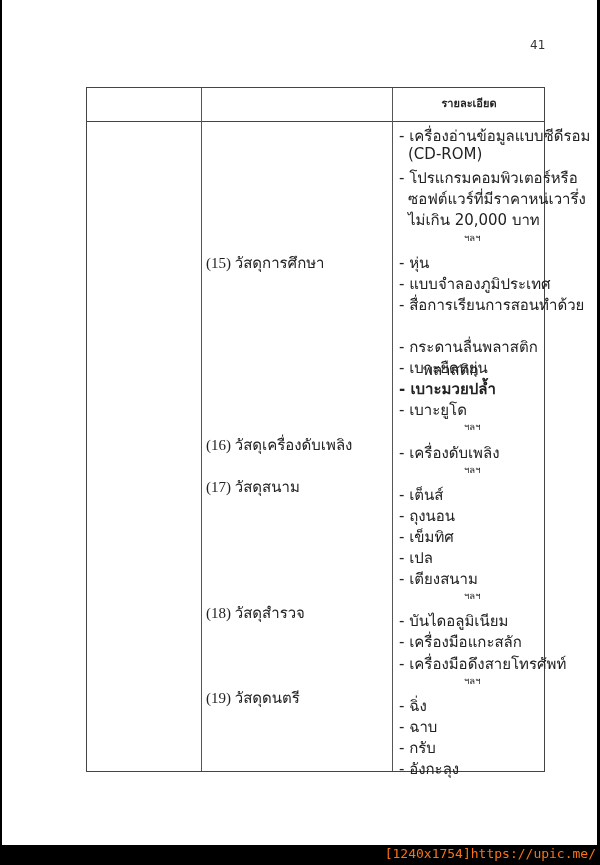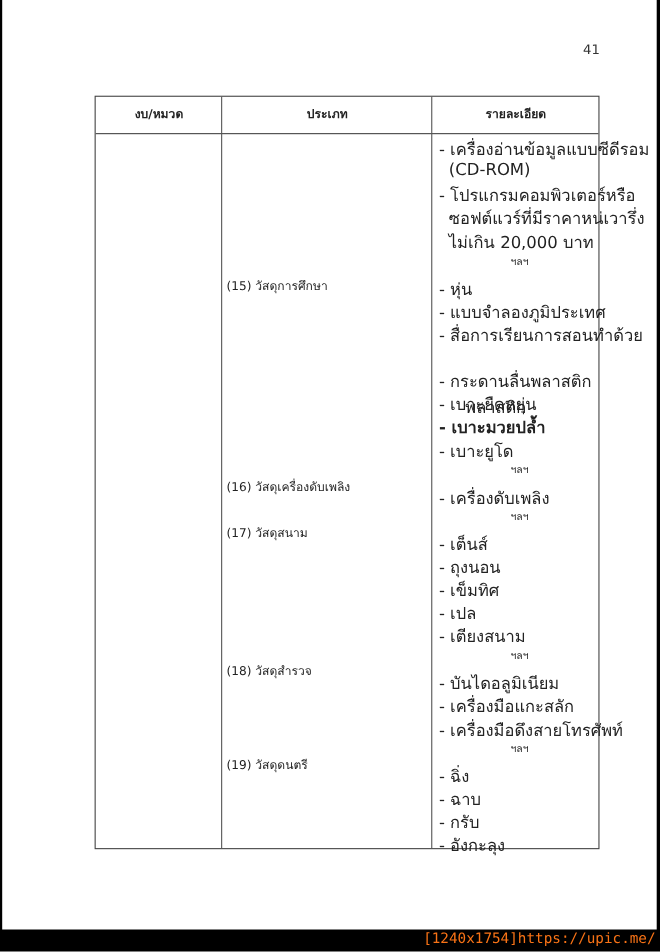--- a/index.html
+++ b/index.html
@@ -22,21 +22,21 @@
     border-bottom: 1px solid #444; box-sizing: border-box;
   }
   .hdr div {
     position: absolute; top: 0; height: 33px; line-height: 31px; text-align: center;
     font-size: 11px; font-weight: bold; color: #222;
   }
   .col-div {
     position: absolute; top: 0; bottom: 0; width: 1px; background: #555;
   }
   .cat {
-    position: absolute; left: 120px; font-size: 11px; color: #222; white-space: nowrap;
+    position: absolute; left: 120px; font-size: 15px; color: #222; white-space: nowrap; font-family: Liberation Serif, serif;
   }
   .det {
     position: absolute; left: 311px; font-size: 15px; color: #222; white-space: nowrap;
   }
   .det.indent { left: 321px; }
   .det.etc { left: 377px; font-size: 9.5px; }
   .footer {
     position: absolute; left: 311px; top: 800px; font-size: 6.5px; color: #1a1aa6; white-space: nowrap;
   }
   .watermark {
@@ -45,22 +45,20 @@
   }
 </style>
 </head>
 <body>
 
 <div class="page">
   <div class="page-number">41</div>
 
   <div class="doc-table">
     <div class="hdr">
-      <div style="left:0;width:115px;">งบ/หมวด</div>
-      <div style="left:115px;width:191px;">ประเภท</div>
       <div style="left:306px;width:152px;">รายละเอียด</div>
     </div>
     <div class="col-div" style="left:114px;"></div>
     <div class="col-div" style="left:305px;"></div>
 
     <div id="cat-container">
         <div class="cat" style="left: 119px; top: 163px;">(15) วัสดุการศึกษา</div>
         <div class="cat" style="left: 119px; top: 345px;">(16) วัสดุเครื่องดับเพลิง</div>
         <div class="cat" style="left: 119px; top: 387px;">(17) วัสดุสนาม</div>
         <div class="cat" style="left: 119px; top: 513px;">(18) วัสดุสำรวจ</div>

